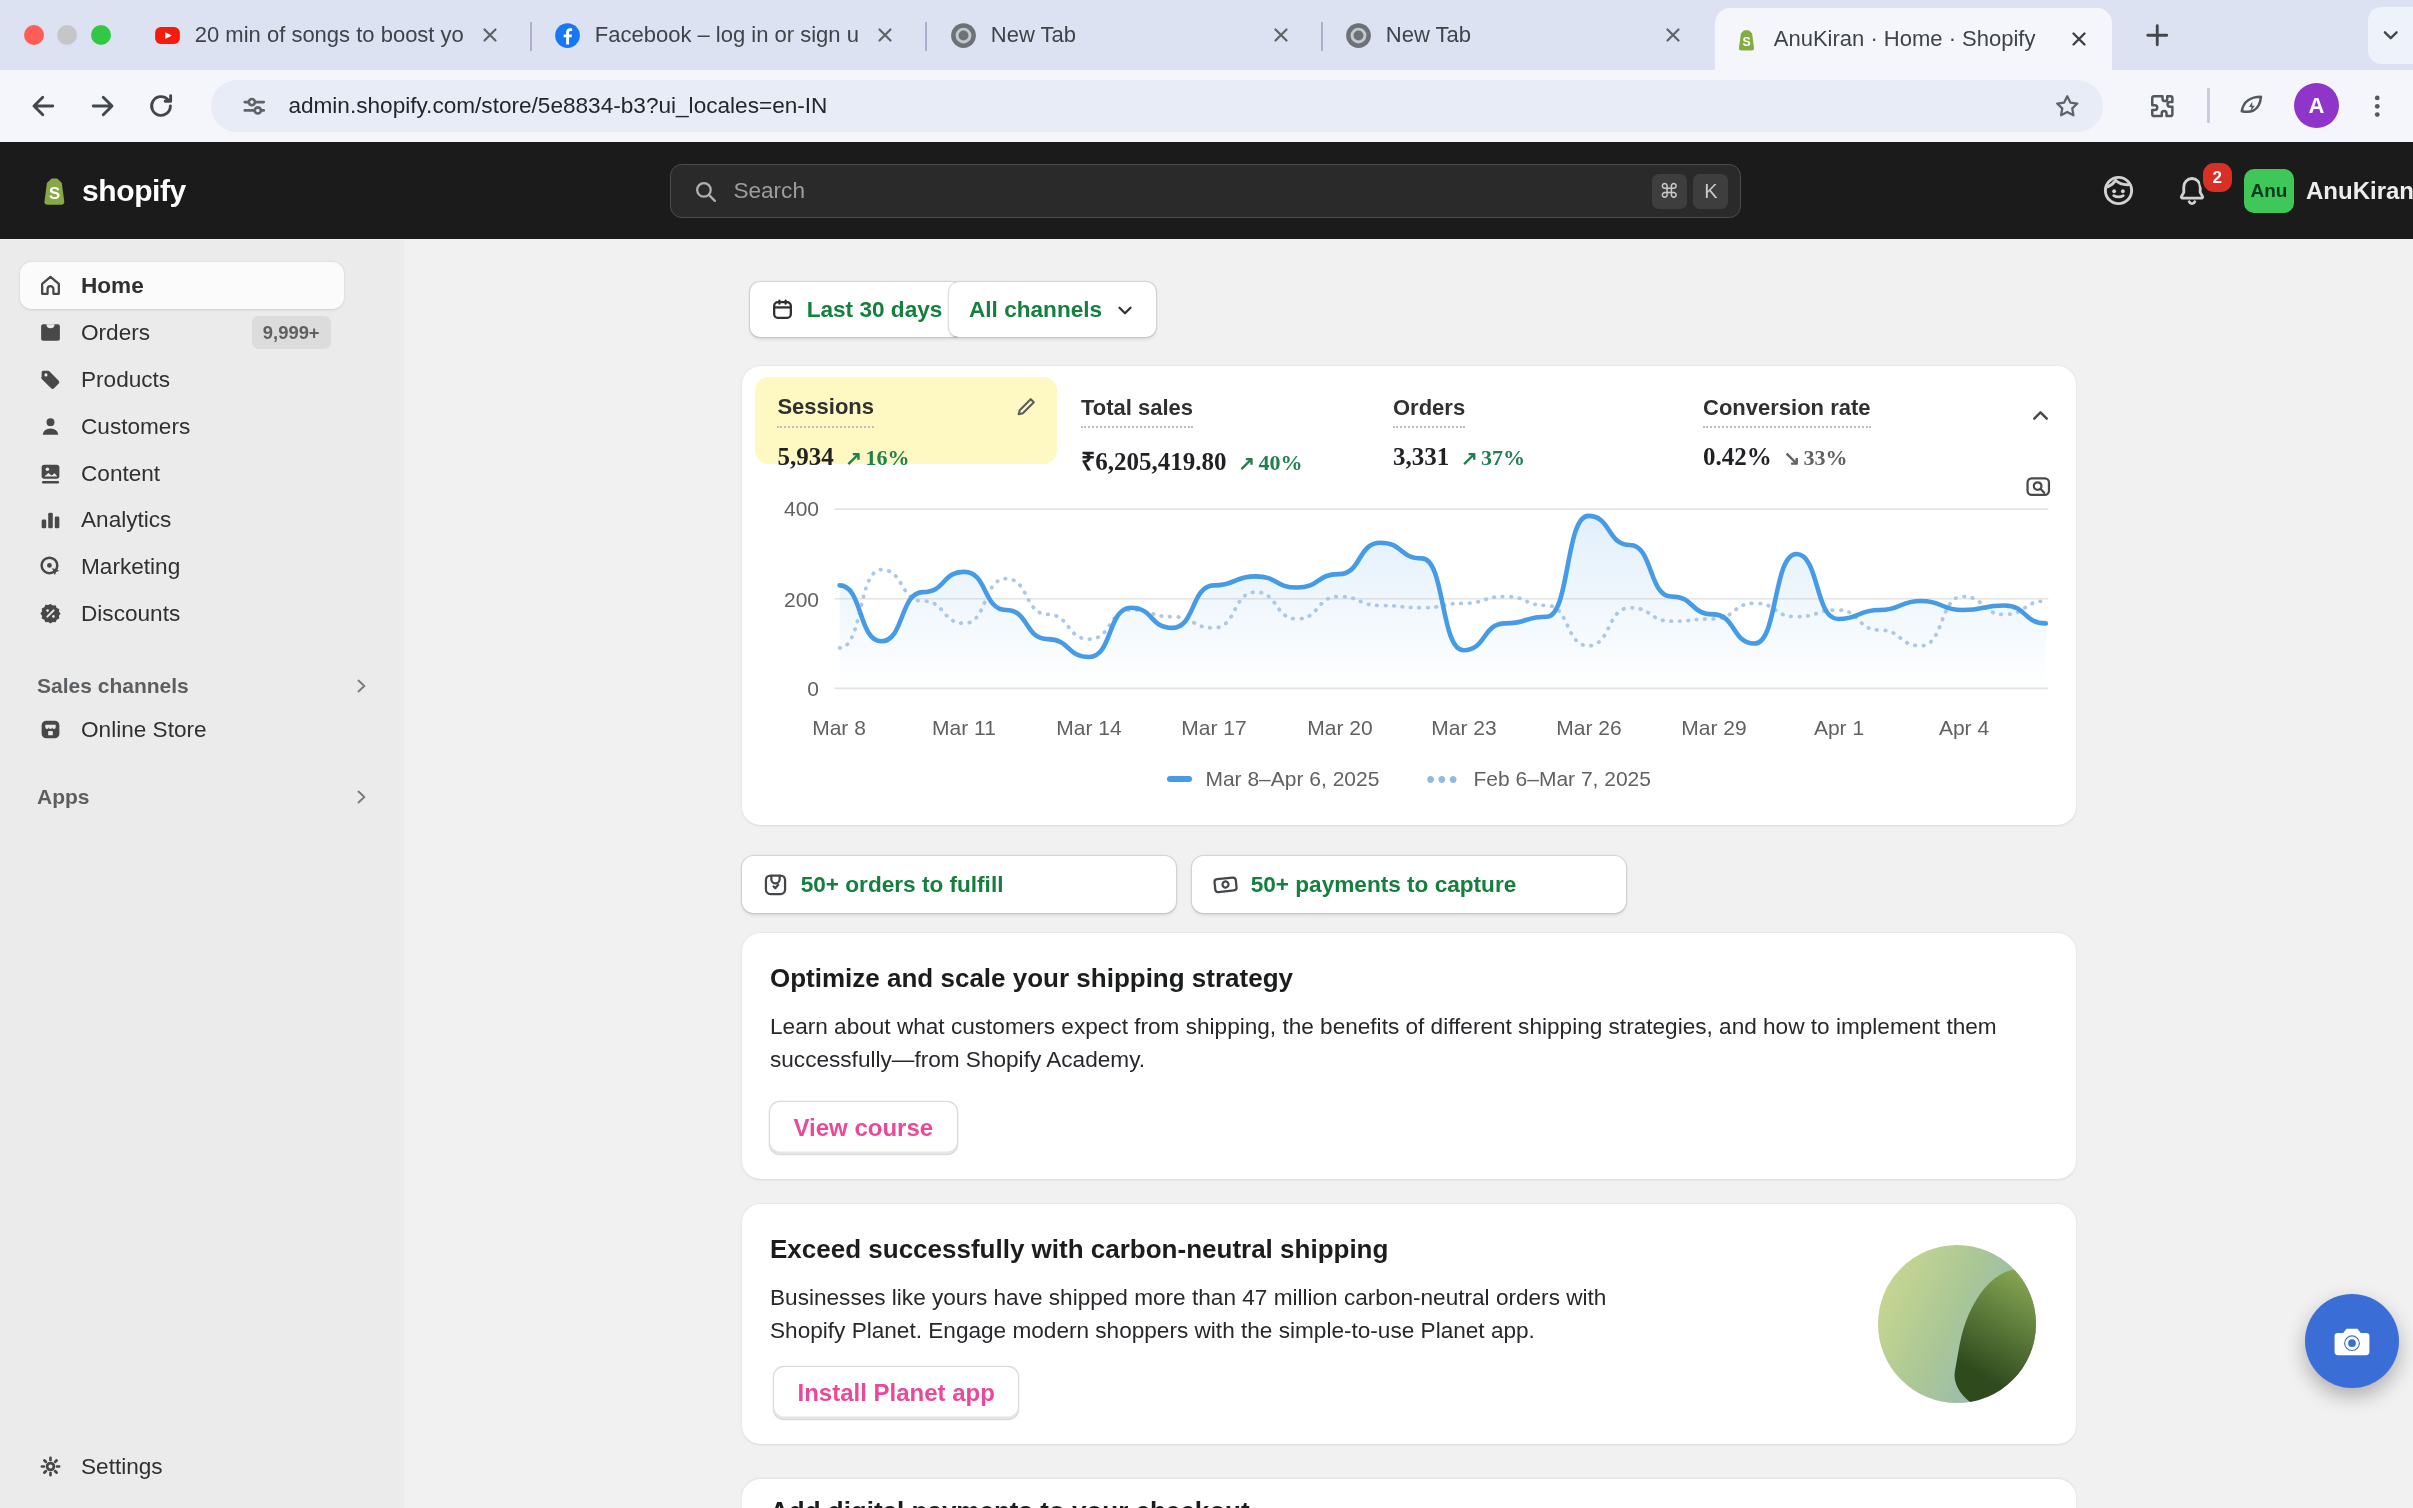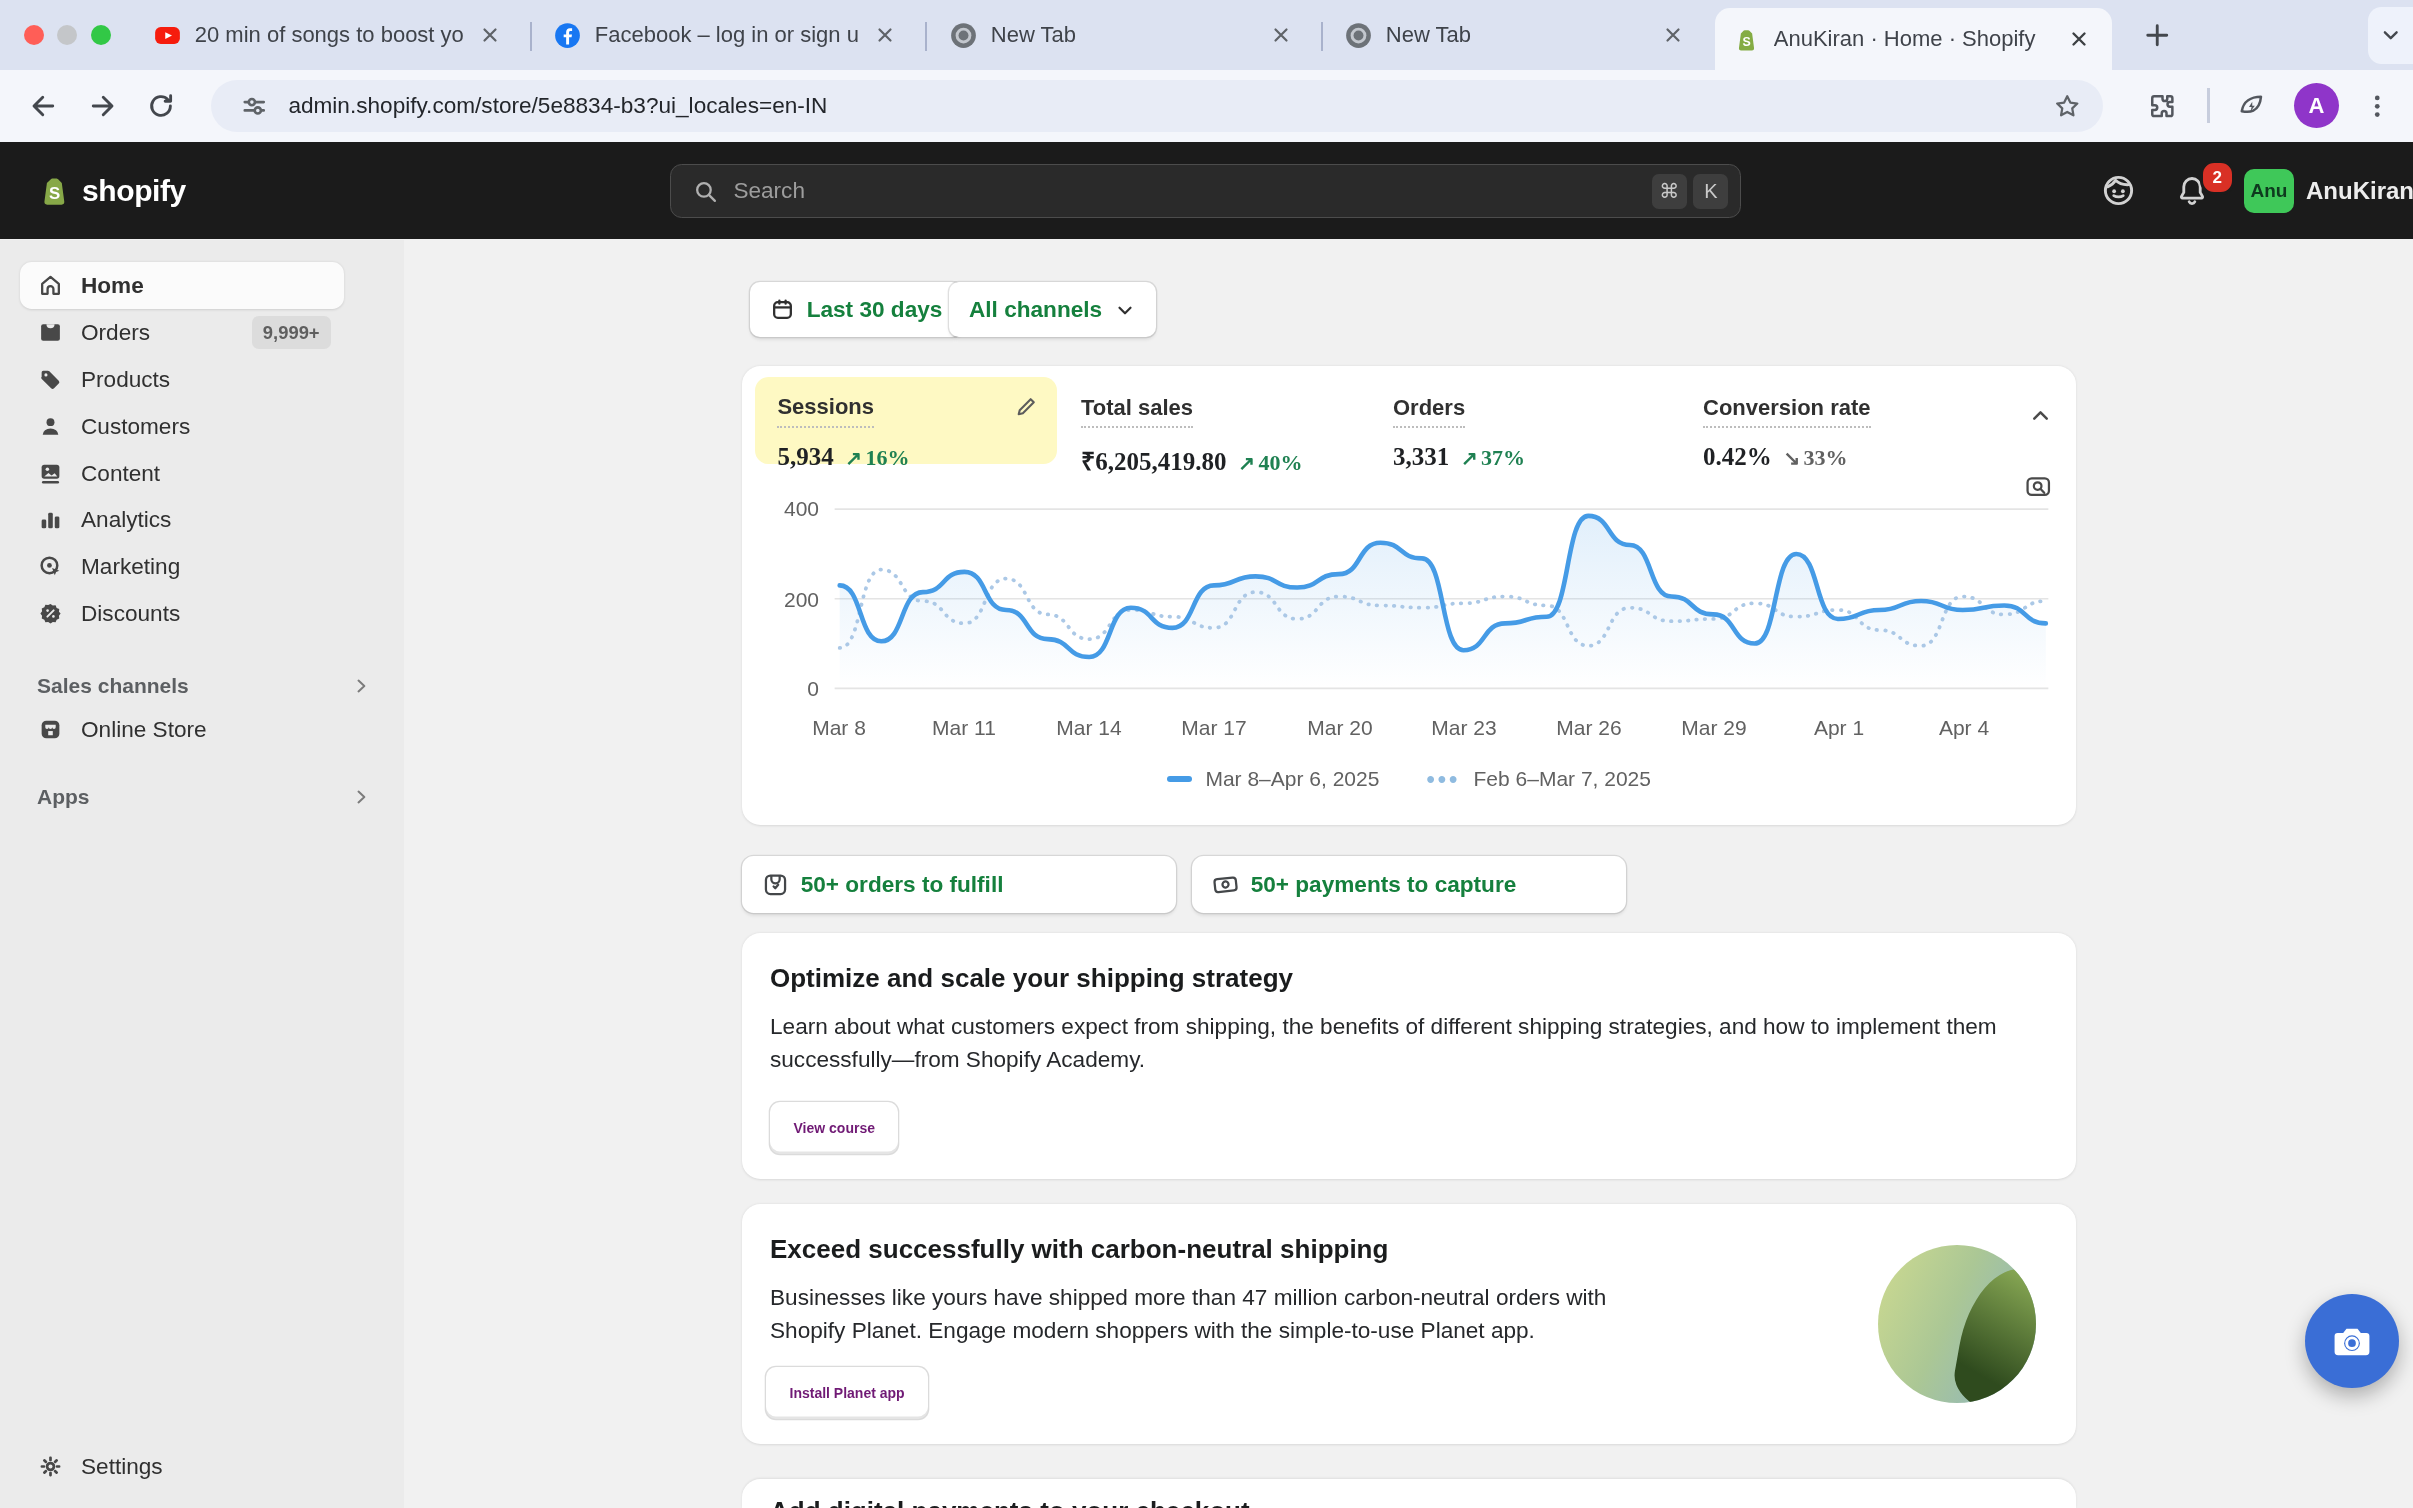--- a/index.html
+++ b/index.html
@@ -70,21 +70,21 @@
 
   .yticks span{position:absolute;right:0;transform:translateY(-50%);font-size:21px;color:#616161;}
   .xticks span{position:absolute;transform:translateX(-50%);font-size:21px;color:#616161;white-space:nowrap;}
   .legend{position:absolute;left:0;top:401px;width:1334px;display:flex;justify-content:center;align-items:center;gap:47px;font-size:21px;color:#616161;text-align:right;}
   .legend .item{display:flex;align-items:center;gap:13.4px;}
   .dash{width:25px;height:5.9px;border-radius:3.4px;background:#459be6;}
   .dots{color:#8fbbe0;font-size:25px;letter-spacing:2.5px;line-height:8.4px;}
 
   .card-title{font-size:26px;font-weight:700;color:#1a1c1d;}
   .card-body{font-size:22.6px;line-height:33px;color:#26282b;}
-  .sec-btn{display:inline-flex;align-items:center;background:#fff;border-radius:10px;box-shadow:0 0 0 1.3px rgba(0,0,0,.14),inset 0 -2.5px 0 rgba(0,0,0,.10);font-size:14px;font-weight:600;color:#701a75;padding:0 23.5px;height:52px;cursor:pointer;}
+  .sec-btn{display:inline-flex;align-items:center;background:#fff;border-radius:10px;box-shadow:0 0 0 1.3px rgba(0,0,0,.14),inset 0 -2.5px 0 rgba(0,0,0,.10);font-size:24px;font-weight:600;color:#ec4899;padding:0 23.5px;height:52px;cursor:pointer;}
 
   .planet-circle{position:absolute;left:1136px;top:41px;width:158px;height:158px;border-radius:50%;overflow:hidden;background:linear-gradient(115deg,#cdda90 2%,#abc795 45%,#8ab3c6 96%);}
   .planet-leaf{position:absolute;right:-11.7px;top:22px;width:87px;height:147px;background:linear-gradient(200deg,#86a653 10%,#2f4b1e 75%);border-radius:100% 0% 70% 100% / 100% 0% 100% 40%;transform:rotate(10deg);}
 
   .fab{position:absolute;left:2305px;top:1294px;width:94px;height:94px;border-radius:50%;background:#3a6ed6;box-shadow:0 8.4px 20px rgba(0,0,0,.28);display:flex;align-items:center;justify-content:center;cursor:pointer;}
 </style>
 </head>
 <body>
 
 <div class="tabstrip">
@@ -574,21 +574,21 @@
 
 <div class="card" style="top:933px;height:246px;">
   <div class="card-title abs" style="left:28px;top:30px;">Optimize and scale your shipping strategy</div>
   <div class="card-body abs" style="left:28px;top:77px;width:1282px;">Learn about what customers expect from shipping, the benefits of different shipping strategies, and how to implement them successfully—from Shopify Academy.</div>
   <div class="sec-btn abs" style="left:28px;top:169px;">View course</div>
 </div>
 
 <div class="card" style="top:1204px;height:240px;">
   <div class="card-title abs" style="left:28px;top:30px;">Exceed successfully with carbon-neutral shipping</div>
   <div class="card-body abs" style="left:28px;top:77px;width:905px;">Businesses like yours have shipped more than 47 million carbon-neutral orders with Shopify Planet. Engage modern shoppers with the simple-to-use Planet app.</div>
-  <div class="sec-btn abs" style="left:24px;top:163px;text-align:right;">Install Planet app</div>
+  <div class="sec-btn abs" style="left:32px;top:163px;text-align:right;">Install Planet app</div>
   <div class="planet-circle">
     <div class="planet-leaf"></div>
   </div>
 </div>
 
 <div class="card" style="top:1479px;height:29px;border-radius:18.4px 18.4px 0 0;overflow:hidden;box-shadow:0 -0.8px 2.5px rgba(0,0,0,.08);">
   <div class="card-title abs" style="left:28px;top:17px;">Add digital payments to your checkout</div>
 </div>
 
 <div class="fab">

